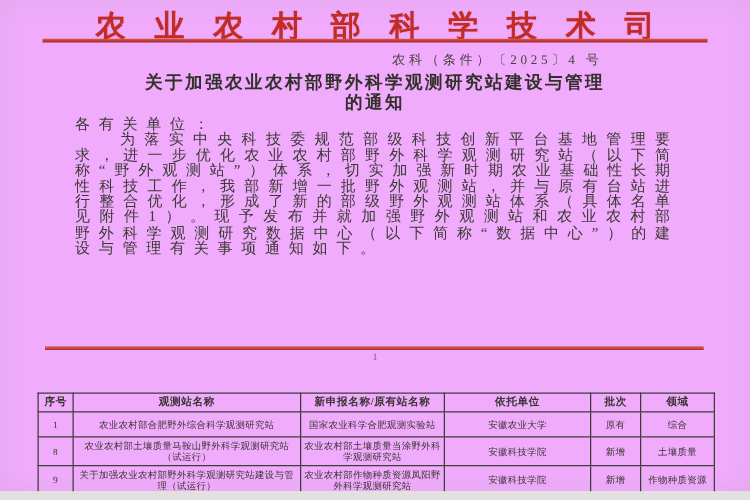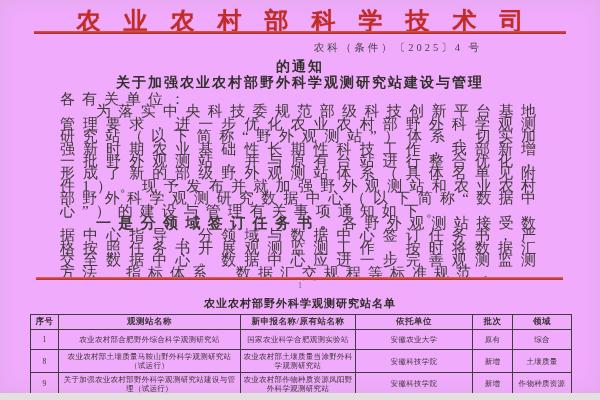--- a/index.html
+++ b/index.html
@@ -54,21 +54,21 @@
     text-align: center;
     font-weight: 700;
     font-size: 14px;
     letter-spacing: 2px;
     line-height: 15.5px;
     color: #33302c;
   }
   .body-text {
     position: absolute;
     top: 93px; left: 60px; width: 483px;
-    font-size: 15px;
+    font-size: 12px;
     letter-spacing: 7px;
     line-height: 12.4px;
     text-align: justify;
     color: #3d3935;
   }
   .body-text p { text-indent: 36px; }
   .body-text p.no-indent { text-indent: 0; }
   .body-text .bold { font-weight: 700; }
   .footer-rule {
     position: absolute;
@@ -126,34 +126,32 @@
 </head>
 <body>
 
 <div class="page">
 
   <div class="agency">农业农村部科学技术司</div>
   <div class="red-underline"></div>
   <div class="doc-number">农科（条件）〔2025〕4 号</div>
 
   <div class="notice-title">
+    <div>关于加强农业农村部野外科学观测研究站建设与管理</div>
     <div>的通知</div>
-    <div>关于加强农业农村部野外科学观测研究站建设与管理</div>
   </div>
 
   <div class="body-text">
     <p class="no-indent">各有关单位：</p>
     <p>为落实中央科技委规范部级科技创新平台基地管理要求，进一步优化农业农村部野外科学观测研究站（以下简称“野外观测站”）体系，切实加强新时期农业基础性长期性科技工作，我部新增一批野外观测站，并与原有台站进行整合优化，形成了新的部级野外观测站体系（具体名单见附件1）。现予发布并就加强野外观测站和农业农村部野外科学观测研究数据中心（以下简称“数据中心”）的建设与管理有关事项通知如下。</p>
-    <p><span class="bold">一是分领域签订任务书。</span><span>各野外观测站接受数据中心指导，分领域与数据中心签订任务书，严格按照任务书开展观测监测工作，按时将数据汇交至数据中心。数据中心应进一步完善观测监测方法、指标体系、数据汇交规程等标准规范，</span></p>
   </div>
 
   <div class="footer-rule"></div>
   <div class="page-number">1</div>
 
-  <div class="table-title">农业农村部野外科学观测研究站名单</div>
 
   <table class="stations">
     <colgroup>
       <col style="width:28px">
         <col style="width:182px">
         <col style="width:115px">
       <col style="width:117px">
         <col style="width:40px">
         <col style="width:59px">
     </colgroup>

